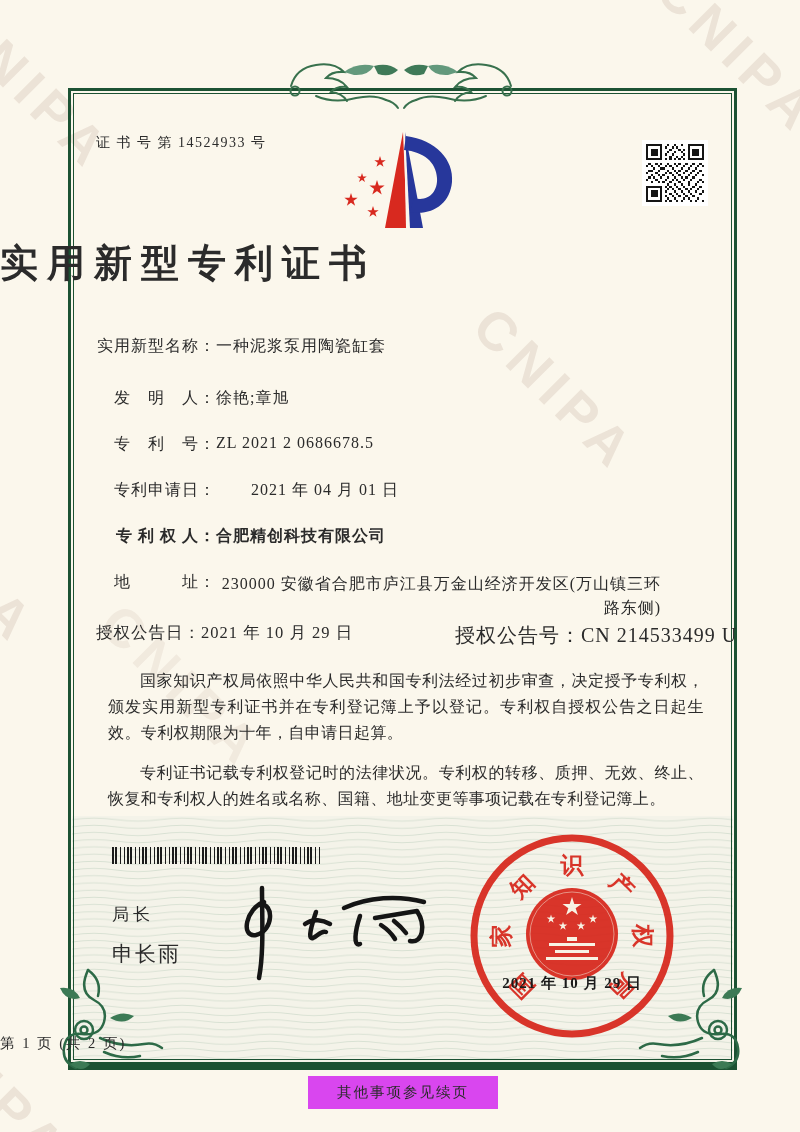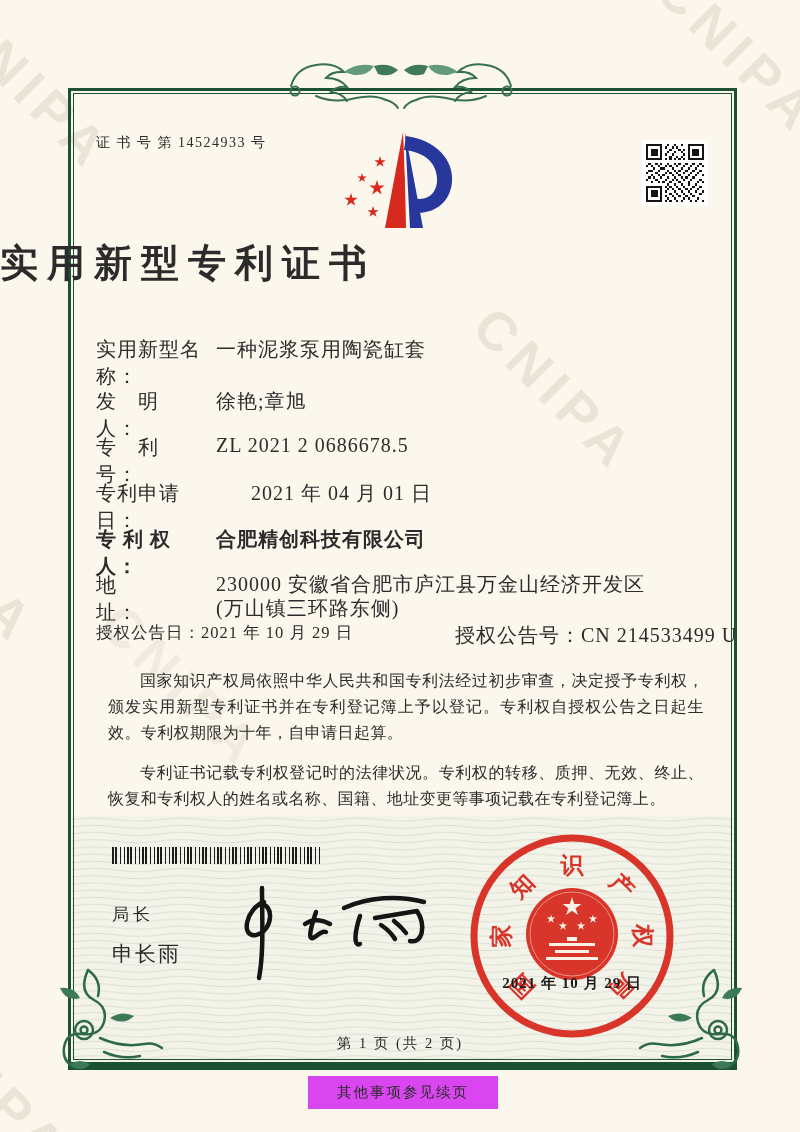--- a/index.html
+++ b/index.html
@@ -26,21 +26,21 @@
   .corner{position:absolute;z-index:2;}
   .corner-bl{left:40px;top:968px;}
   .corner-br{left:637px;top:968px;transform:scaleX(-1);}
   
   .cert-no{position:absolute;left:96px;top:134px;font-size:14px;letter-spacing:1.5px;z-index:3;}
   .logo{position:absolute;left:336px;top:128px;z-index:3;}
   .qr{position:absolute;left:642px;top:140px;width:66px;height:66px;background:#fff;padding:4px;
       box-sizing:border-box;z-index:3;}
   .title{position:absolute;left:0;top:238px;width:800px;text-align:left;font-size:38px;
          font-weight:bold;letter-spacing:9px;z-index:3;}
-  .field-row{position:absolute;left:96px;display:flex;font-size:20px;letter-spacing:1px;z-index:3;}
+  .field-row{position:absolute;left:96px;display:flex;font-size:16px;letter-spacing:1px;z-index:3;text-align:right;}
   .field-label{width:120px;flex:none;}
   .row-name{top:336px;}
   .row-inventor{top:388px;}
   .row-patno{top:434px;}
   .row-appdate{top:480px;gap:35px;}
   .row-patentee{top:526px;font-weight:bold;}
   .row-address{top:572px;}
   .row-address .field-value{width:445px;line-height:24px;}
   .grant-left{position:absolute;left:96px;top:622px;font-size:16.5px;letter-spacing:1px;z-index:3;}
   .grant-right{position:absolute;left:455px;top:622px;font-size:20px;letter-spacing:1px;z-index:3;}
@@ -49,21 +49,21 @@
   .paras p{margin:14px;text-indent:2em;}
   .barcode{position:absolute;left:112px;top:847px;width:208px;height:17px;z-index:3;
      background:repeating-linear-gradient(90deg,#1b1b1b 0 2px,transparent 2px 3px,#1b1b1b 3px 5px,
      transparent 5px 8px,#1b1b1b 8px 9px,transparent 9px 12px,#1b1b1b 12px 13px,transparent 13px 15px);}
   .signer-title{position:absolute;left:112px;top:903px;font-size:17px;letter-spacing:4px;z-index:3;}
   .signer-name{position:absolute;left:112px;top:940px;font-size:21px;letter-spacing:2px;z-index:3;}
   .signature{position:absolute;left:228px;top:878px;z-index:3;}
   .seal{position:absolute;left:467px;top:831px;width:210px;height:210px;opacity:0.93;z-index:4;}
   .seal-date{position:absolute;left:467px;top:974px;width:210px;text-align:center;font-size:15px;
         font-weight:bold;letter-spacing:1px;color:#1a1a1a;z-index:5;}
-  .page-num{position:absolute;left:0;top:1034px;width:800px;text-align:center;font-size:14.5px;
+  .page-num{position:absolute;left:0;top:1034px;width:800px;font-size:14.5px;
         letter-spacing:2px;z-index:3;}
   .note-box{position:absolute;left:308px;top:1076px;width:190px;background:#d946ef;text-align:center;
         font-size:14.5px;letter-spacing:2px;padding:7px 0;z-index:3;}
 </style>
 </head>
 <body>
 
 <div class="page">
 
   <div class="wm wm1">CNIPA</div>

